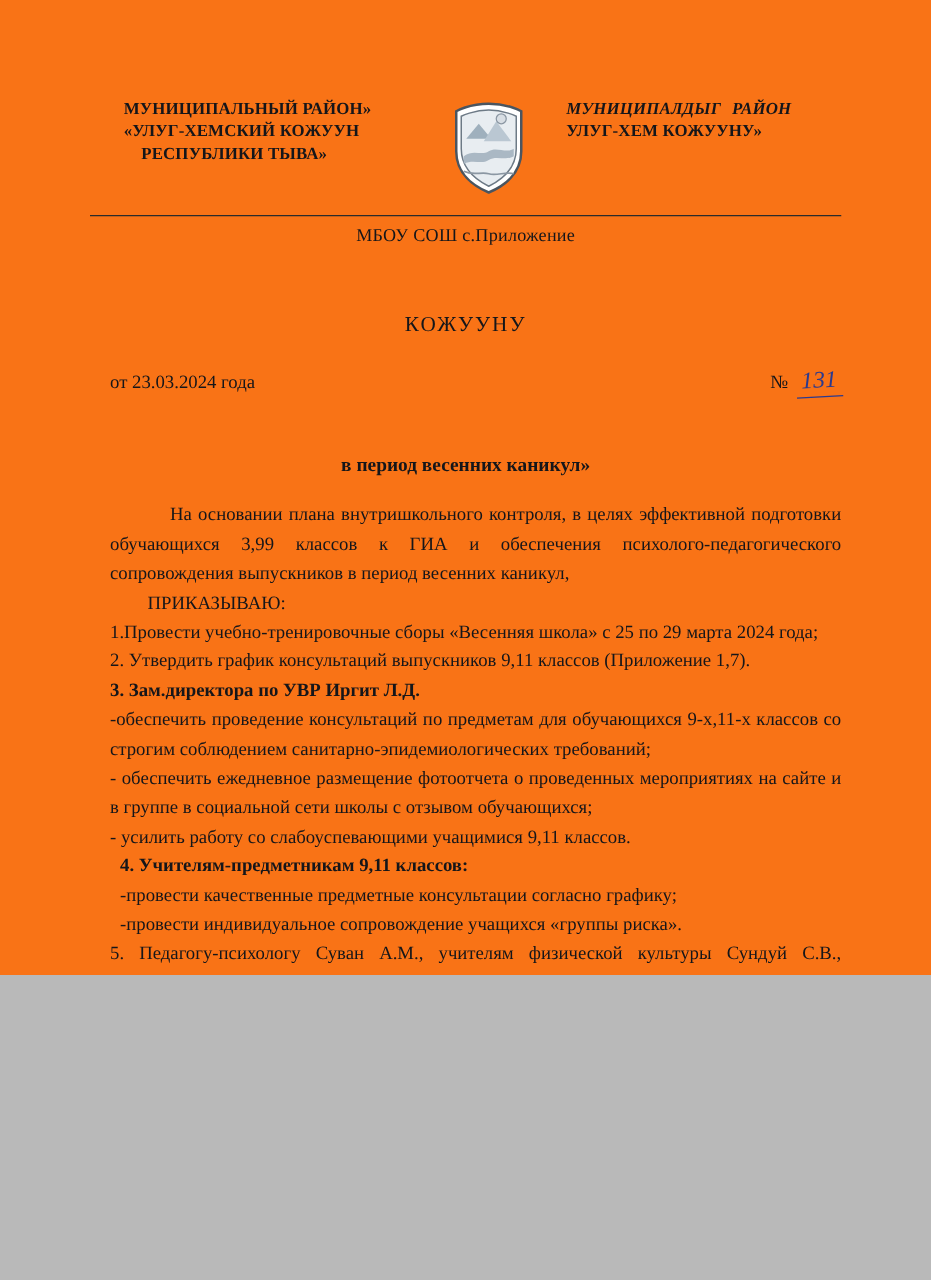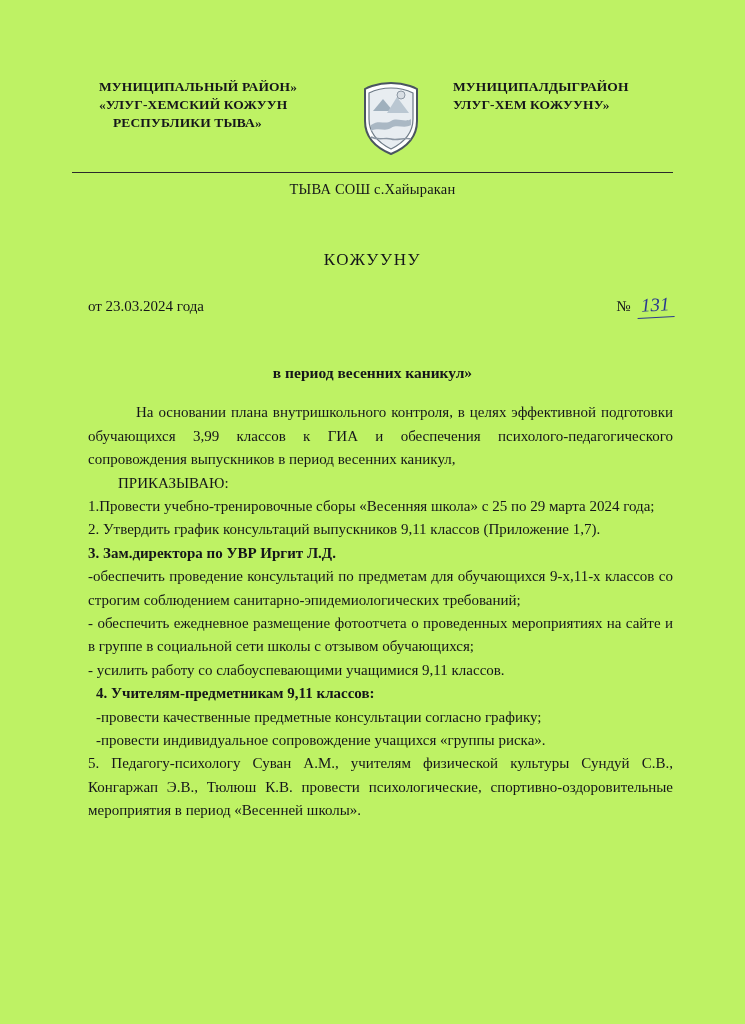--- a/index.html
+++ b/index.html
@@ -3,22 +3,22 @@
 <meta charset="utf-8">
 <style>
   html, body {
     margin: 0;
     padding: 0;
     background: #b9b9b9;
   }
   .page {
     position: relative;
     width: 745px;
-    height: 1024px;
-    background: #bef264;
+    height: 780px;
+    background: #f97316;
     margin: 0 auto;
     overflow: hidden;
     font-family: "Liberation Serif", serif;
     color: #15161a;
   }
 
   
   .header {
     display: flex;
     align-items: flex-start;
@@ -38,21 +38,23 @@
   }
   .header-col.left div:nth-child(3) {
     padding-left: 14px;
   }
   .header-col.right {
     text-align: left;
     width: 220px;
   }
   .header-col.right .r1 {
     display: flex;
+    justify-content: space-between;
     width: 180px;
+    font-style: italic;
   }
   .header-col.right .r2 {
     display: flex;
     justify-content: space-between;
     width: 200px;
   }
   .emblem {
     width: 66px;
     height: 78px;
     margin-top: 2px;
@@ -164,21 +166,21 @@
 
     <div class="header-col right">
       <div class="r1">
         <span>МУНИЦИПАЛДЫГ</span>
         <span>РАЙОН</span>
       </div>
       <div>УЛУГ-ХЕМ КОЖУУНУ»</div>
     </div>
   </div>
 
-  <div class="school-line">ТЫВА СОШ с.Хайыракан</div>
+  <div class="school-line">МБОУ СОШ с.Приложение</div>
 
   <div class="order-word">КОЖУУНУ</div>
 
   <div class="order-meta">
     <div>от 23.03.2024 года</div>
     <div class="order-number">
       <span class="num-sign">№</span>
       <span class="num-val">131</span>
     </div>
   </div>

